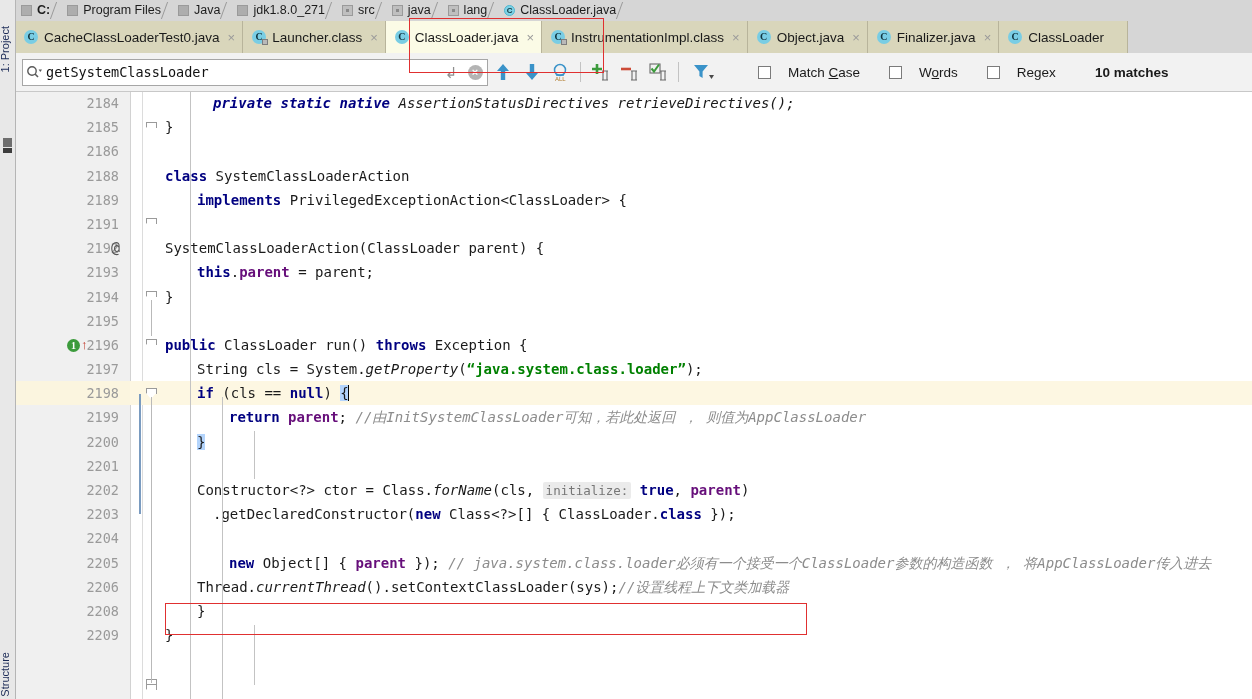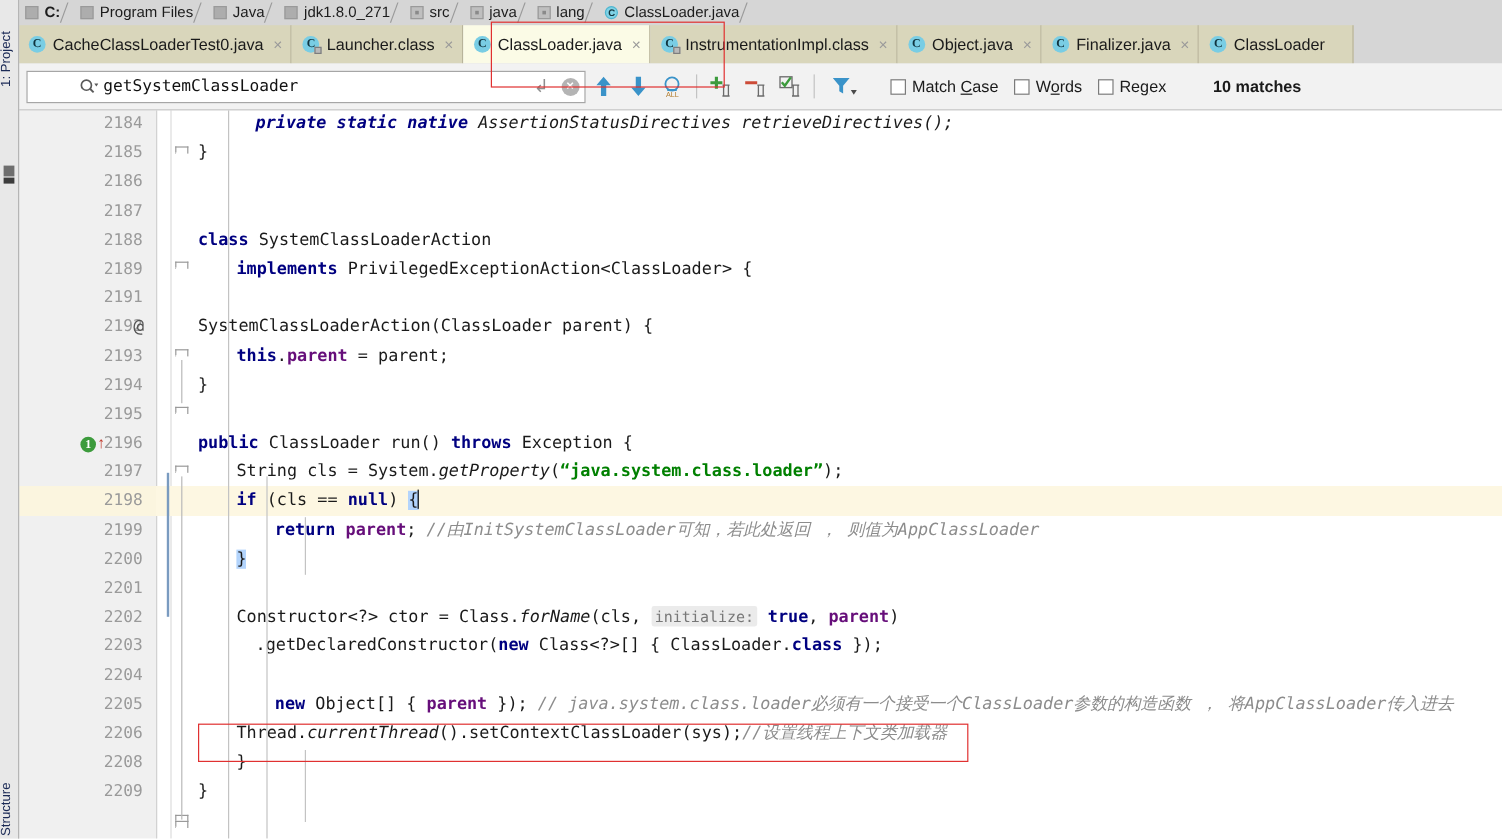--- a/index.html
+++ b/index.html
@@ -91,21 +91,21 @@
 
   
   .findbar{
     position:absolute;left:15px;top:53px;width:1237px;height:38px;
     background:#f2f2f2;border-bottom:1px solid #c8c8c8;z-index:10;
     display:flex;align-items:center;
   }
   .findfield{
     position:relative;margin-left:7px;width:466px;height:27px;
     background:#fff;border:1px solid #a6a6a6;box-sizing:border-box;
-    display:flex;align-items:center;padding-left:40px;
+    display:flex;align-items:center;
   }
   .mag{
     width:22px;height:27px;flex:none;display:flex;align-items:center;justify-content:center;
   }
   .mag svg{display:block;}
   .findinput{
     flex:1;border:0;outline:0;background:transparent;
     font-family:"DejaVu Sans Mono","Liberation Mono",monospace;
     font-size:13.5px;color:#111;padding:0;margin-left:1px;
   }
@@ -115,21 +115,21 @@
   .enter-ic{color:#8e8e8e;font-size:15px;line-height:15px;}
   .clear-ic{
     width:15px;height:15px;border-radius:50%;background:#b4b4b4;color:#fff;
     font-size:11px;line-height:15px;text-align:center;font-weight:bold;
   }
   .tbtn{
     width:29px;height:30px;flex:none;display:flex;align-items:center;justify-content:center;
     position:relative;
   }
   .tsep{width:1px;height:20px;background:#c3c3c3;margin:0 5px;flex:none;}
-  .chk-wrap{display:flex;align-items:center;gap:5px;margin-left:0;margin-right:13px;}
+  .chk-wrap{display:flex;align-items:center;gap:17px;margin-left:16px;margin-right:13px;}
   .chkbox{
     width:13px;height:13px;border:1px solid #7b7b7b;background:#fff;box-sizing:border-box;flex:none;
   }
   .chk-lab{font-size:13.5px;color:#1a1a1a;white-space:nowrap;}
   .chk-lab u{text-decoration:underline;}
   .matches{font-size:13.5px;font-weight:bold;color:#1a1a1a;margin-left:26px;white-space:nowrap;}
 
   
   .editor{
     position:absolute;left:15px;top:91px;width:1237px;height:608px;
@@ -404,26 +404,20 @@
         </div>
         <div class="row">
           <div class="lnbg"></div>
           <div class="gbg"></div>
           <div class="ln">2186</div>
           <div class="code" style="left: 150px;"></div>
         </div>
         <div class="row">
           <div class="lnbg"></div>
           <div class="gbg"></div>
-          <div class="ln">2187</div>
-          <div class="code" style="left: 150px;"></div>
-        </div>
-        <div class="row">
-          <div class="lnbg"></div>
-          <div class="gbg"></div>
           <div class="ln">2188</div>
           <div class="code" style="left: 150px;"><span class="kw">class</span> SystemClassLoaderAction</div>
         </div>
         <div class="row">
           <div class="lnbg"></div>
           <div class="gbg"></div>
           <div class="ln">2189</div>
           <div class="code" style="left: 182px;"><span class="kw">implements</span> PrivilegedExceptionAction&lt;ClassLoader&gt; {</div>
         </div>
         <div class="row">

